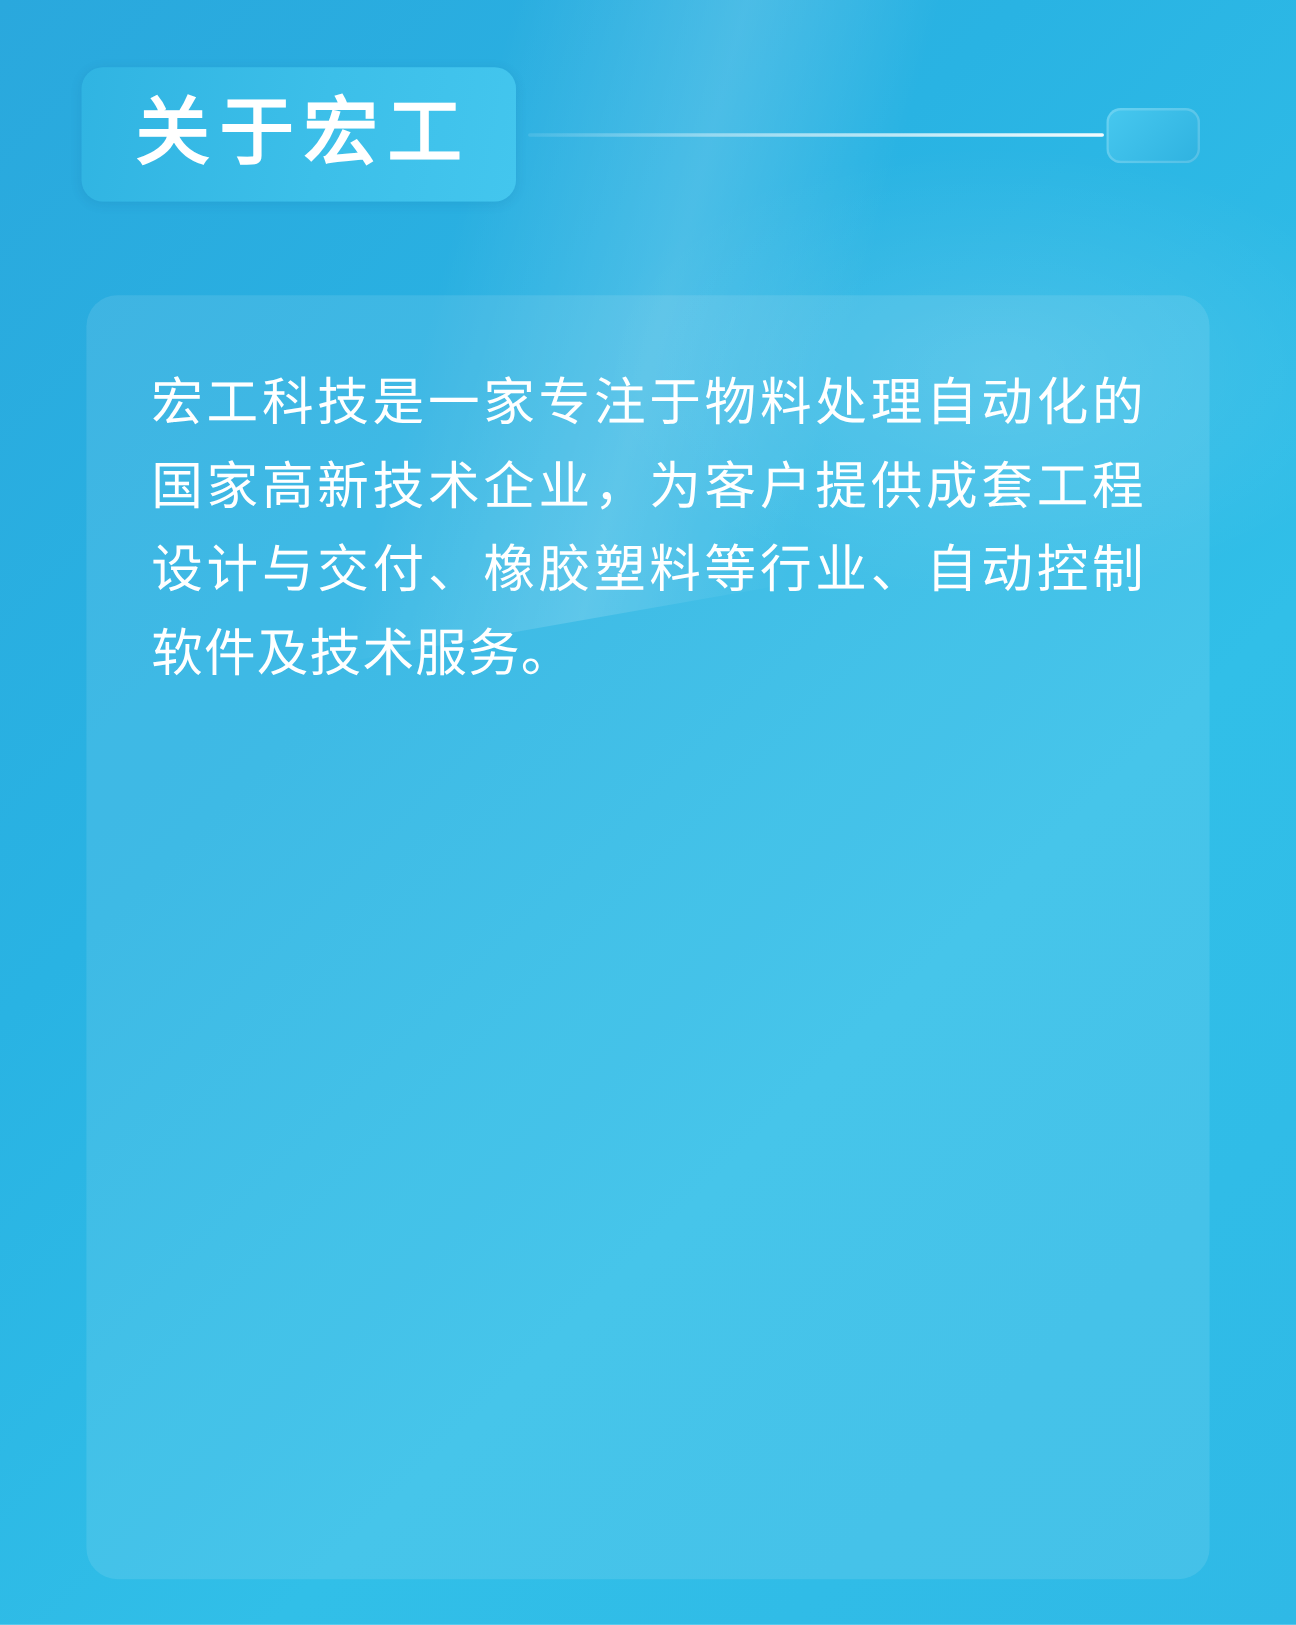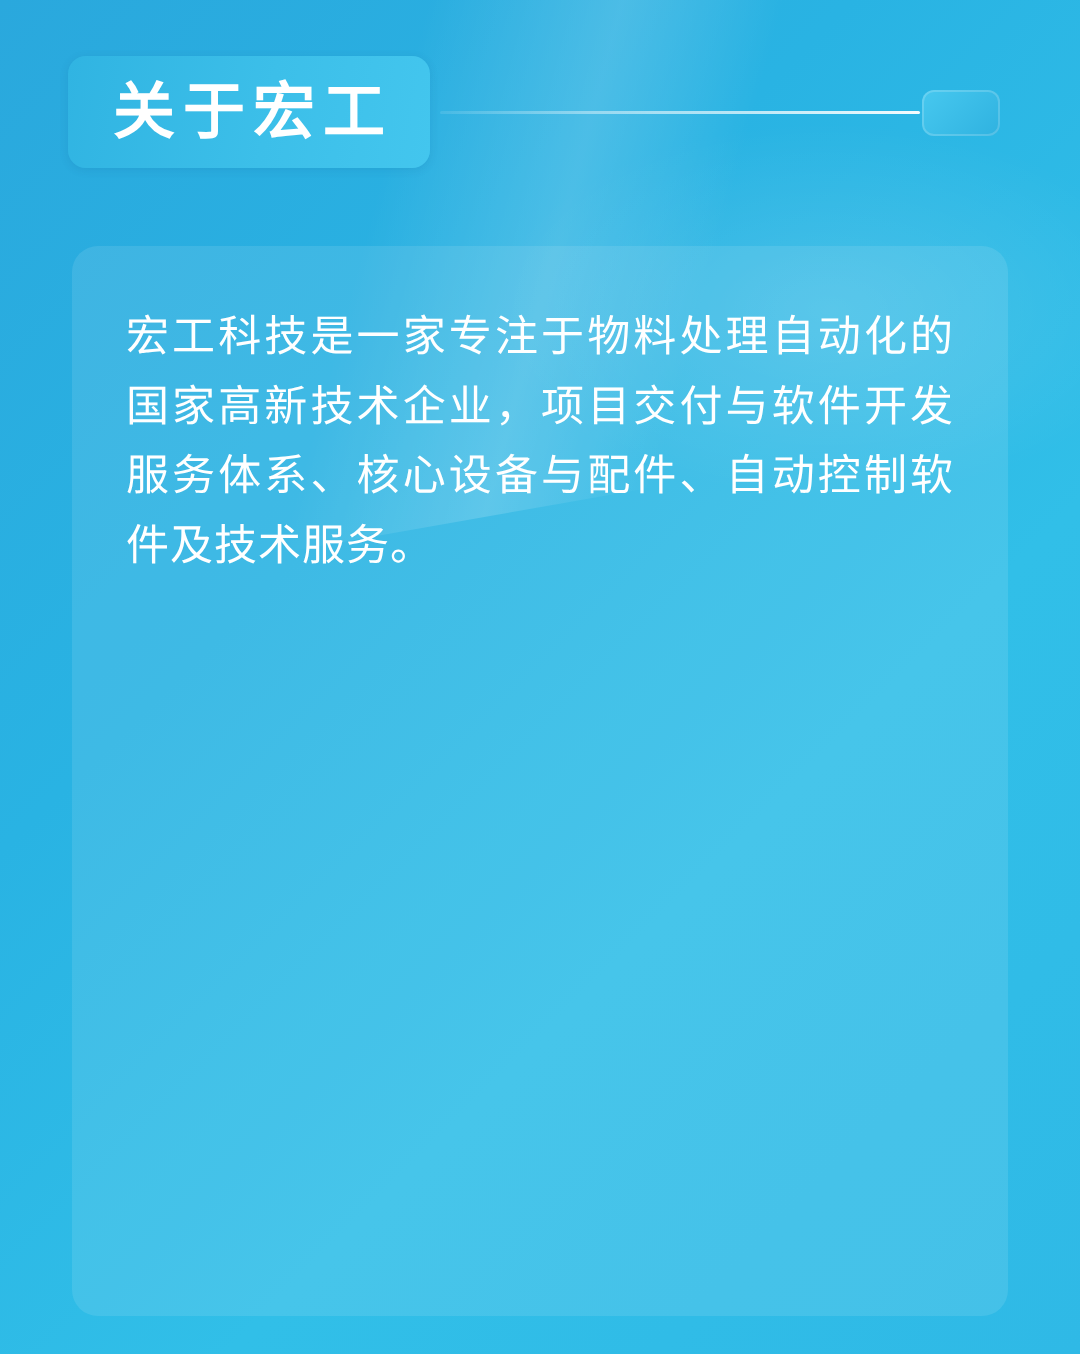--- a/index.html
+++ b/index.html
@@ -135,18 +135,18 @@
     </div>
 
     <div class="header-rule"></div>
 
     <div class="header-endcap"></div>
 
   </div>
 
   <div class="card">
 
-    <p class="para">宏工科技是一家专注于物料处理自动化的国家高新技术企业，项目交付与软件开发服务体系、核心设备与配件、自动控制软件及技术服务。</p>
+    <p class="para">宏工科技是一家专注于物料处理自动化的国家高新技术企业，为客户提供成套工程设计与交付、橡胶塑料等行业、自动控制软件及技术服务。</p>
 
 
   </div>
 
 </div>
 
 </body></html>

